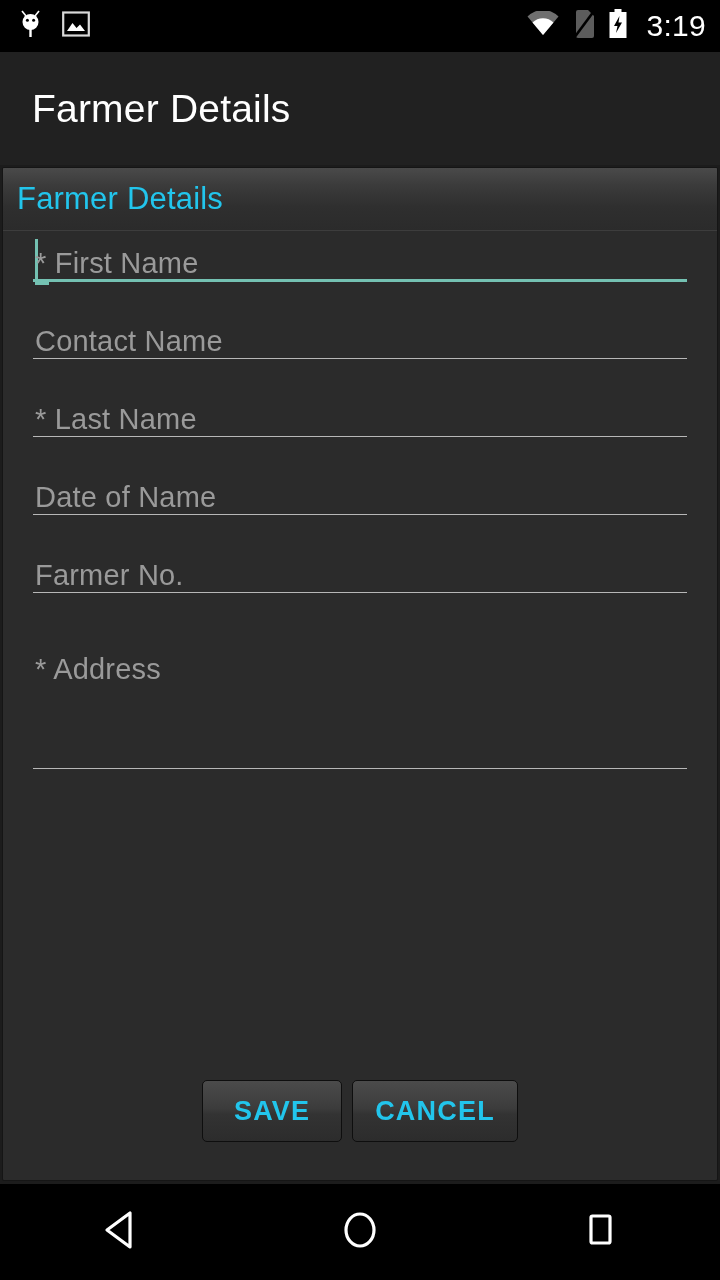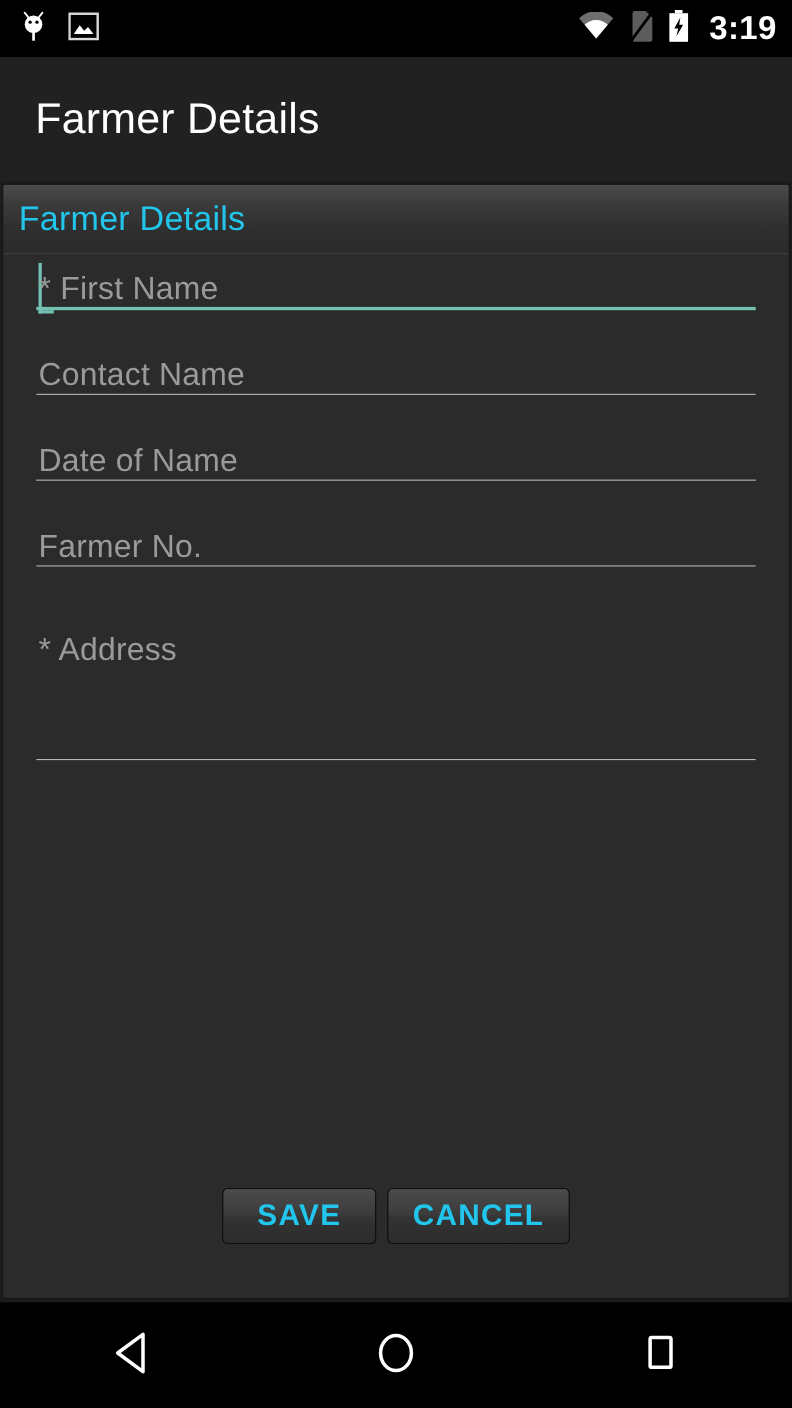--- a/index.html
+++ b/index.html
@@ -23,21 +23,21 @@
   #statusbar {
     position: absolute;
     top: 0; left: 0;
     width: 720px; height: 52px;
     background: #000000;
     display: flex;
     align-items: center;
     padding: 0 14px 0 18px;
   }
   #status-left { display: flex; align-items: center; gap: 18px; }
-  #status-right { margin-left: auto; display: flex; align-items: center; gap: 12px; font-weight: bold; }
+  #status-right { margin-left: auto; display: flex; align-items: center; gap: 12px; }
   .status-time {
     color: #ffffff;
     font-size: 30px;
     letter-spacing: 0.3px;
     margin-left: 6px;
     font-family: "Liberation Sans", sans-serif;
   }
 
   
   #appbar {
@@ -144,21 +144,21 @@
   #button-row {
     position: absolute;
     left: 0; right: 0;
     top: 912px;
     display: flex;
     justify-content: center;
     gap: 10px;
   }
   .form-button {
     min-width: 140px;
-    height: 51px;
+    height: 62px;
     padding: 0 22px;
     background: linear-gradient(to bottom, #4b4b4b 0%, #3c3c3c 45%, #333333 55%, #2c2c2c 100%);
     border: 1px solid #0e0e0e;
     border-radius: 5px;
     color: #22c5ec;
     font-size: 27px;
     font-weight: bold;
     letter-spacing: 1.2px;
     display: flex;
     align-items: center;
@@ -249,20 +249,24 @@
         <span class="caret-foot"></span>
         <span class="field-placeholder">* First Name</span>
         <span class="field-underline"></span>
       </div>
 
       <div class="field">
         <span class="field-placeholder">Contact Name</span>
         <span class="field-underline"></span>
       </div>
 
+      <div class="field">
+        <span class="field-placeholder">* Last Name</span>
+        <span class="field-underline"></span>
+      </div>
 
       <div class="field">
         <span class="field-placeholder">Date of Name</span>
         <span class="field-underline"></span>
       </div>
 
       <div class="field">
         <span class="field-placeholder">Farmer No.</span>
         <span class="field-underline"></span>
       </div>

